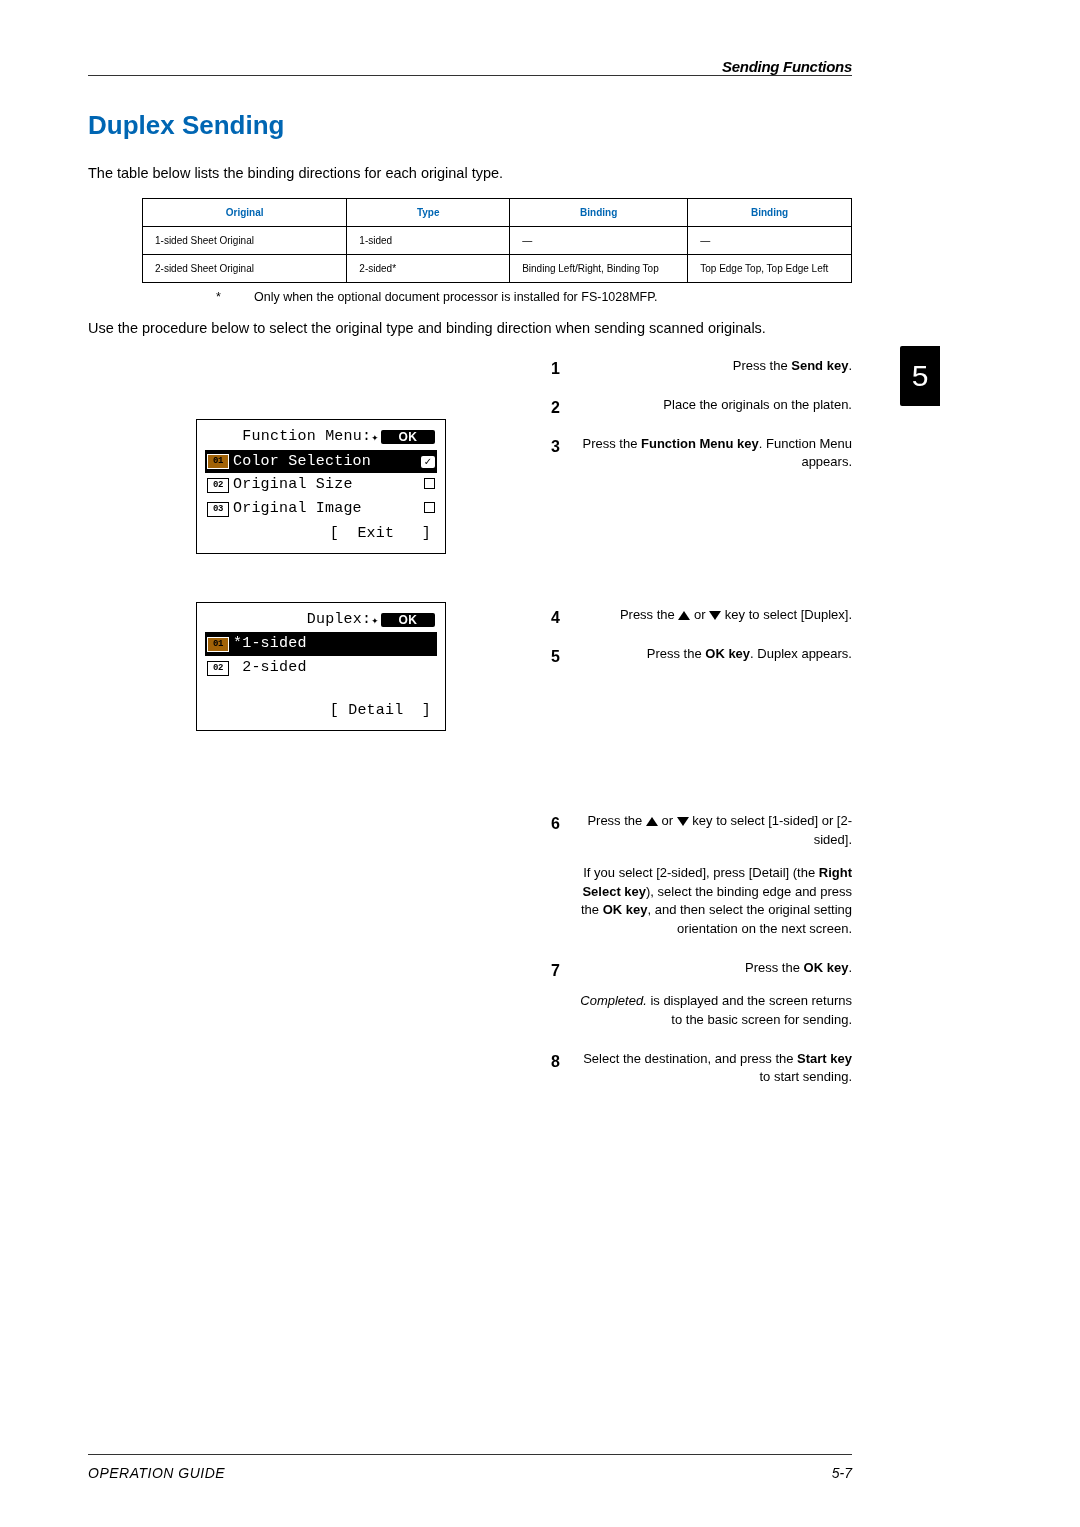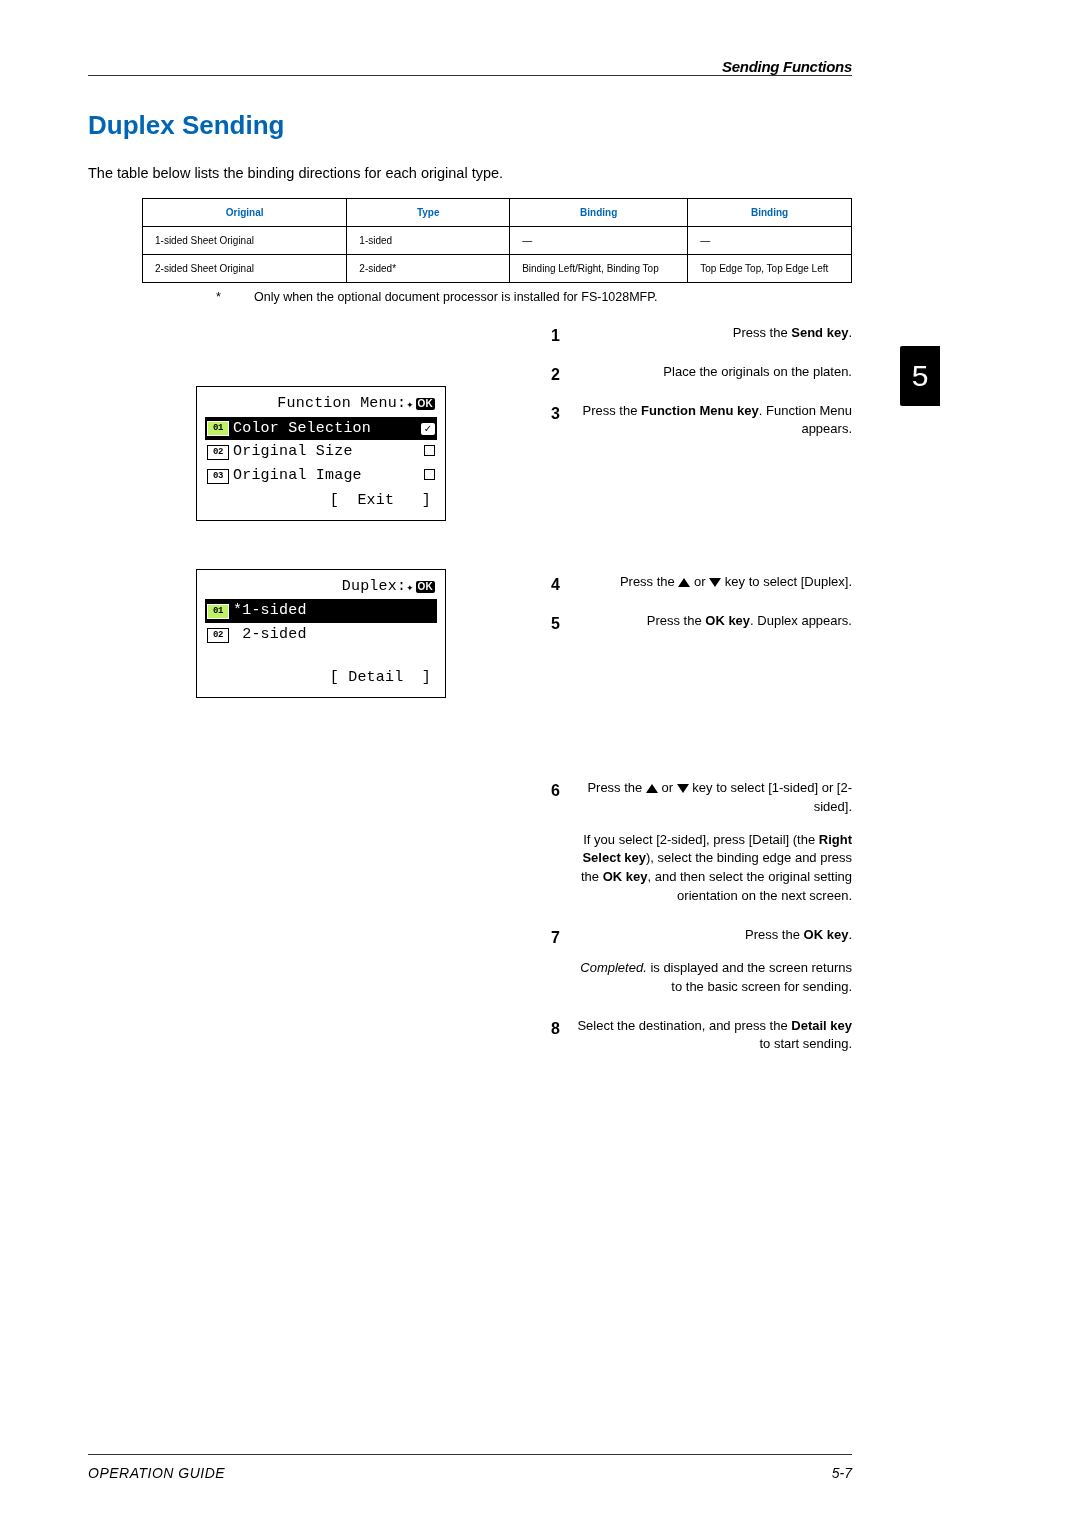--- a/index.html
+++ b/index.html
@@ -161,21 +161,21 @@
     height: 13px;
     border: 1px solid currentColor;
     font-family: "Courier New", monospace;
     font-size: 9px;
     font-weight: bold;
     margin-right: 4px;
     flex: 0 0 auto;
     letter-spacing: -0.5px;
   }
   .lcd-row.selected .lcd-num {
-    background: #bef264;
+    background: #a16207;
     color: #000;
     border-color: #fff;
   }
   .lcd-text { flex: 1; white-space: pre; }
   .lcd-end  { flex: 0 0 auto; }
   .lcd-footer {
     text-align: right;
     padding: 2px 6px 0 0;
     white-space: pre;
   }
@@ -191,23 +191,23 @@
     position: relative;
     top: 1px;
   }
   .ok-badge {
     display: inline-flex;
     align-items: center;
     justify-content: center;
     background: #000;
     color: #fff;
     font-family: Arial, sans-serif;
-    font-size: 10px;
-    font-weight: bold;
-    padding: 1px 2px;
+    font-size: 12px;
+    font-weight: bold;
+    padding: 1px 18px;
     border-radius: 2px;
     line-height: 1;
   }
   .lcd-row.selected .ok-badge,
   .lcd-title-row .ok-badge { background:#000; color:#fff; }
   .check-badge {
     display: inline-flex;
     align-items: center;
     justify-content: center;
     background: #000;
@@ -295,20 +295,21 @@
         <td>Top Edge Top, Top Edge Left</td>
       </tr>
     </tbody>
   </table>
 
   <div class="footnote-row">
     <div class="footnote-star">*</div>
     <div>Only when the optional document processor is installed for FS-1028MFP.</div>
   </div>
 
+  <div class="para">Use the procedure below to select the original type and binding direction when sending scanned originals.</div>
 
   <div class="two-col">
     <div class="left-col">
 
       <div class="lcd">
         <div class="lcd-title-row">
           <span>Function Menu:</span>
           <span class="nav-ok">
             <span class="nav-diamond">✦</span>
             <span class="ok-badge">OK</span>
@@ -375,21 +376,21 @@
             <span>If you select [2-sided], press [Detail] (the </span><b>Right Select key</b><span>), select the binding edge and press the </span><b>OK key</b><span>, and then select the original setting orientation on the next screen.</span>
           </div>
         </li>
         <li>
           <span>Press the </span><b>OK key</b><span>.</span>
           <div class="step-sub">
             <i class="compl">Completed.</i><span> is displayed and the screen returns to the basic screen for sending.</span>
           </div>
         </li>
         <li>
-          <span>Select the destination, and press the </span><b>Detail key</b><span> to start sending.</span>
+          <span>Select the destination, and press the </span><b>Start key</b><span> to start sending.</span>
         </li>
       </ol>
     </div>
   </div>
 
   <div class="footer-line"></div>
   <div class="footer-row">
     <span class="footer-left">OPERATION GUIDE</span>
     <span>5-7</span>
   </div>

